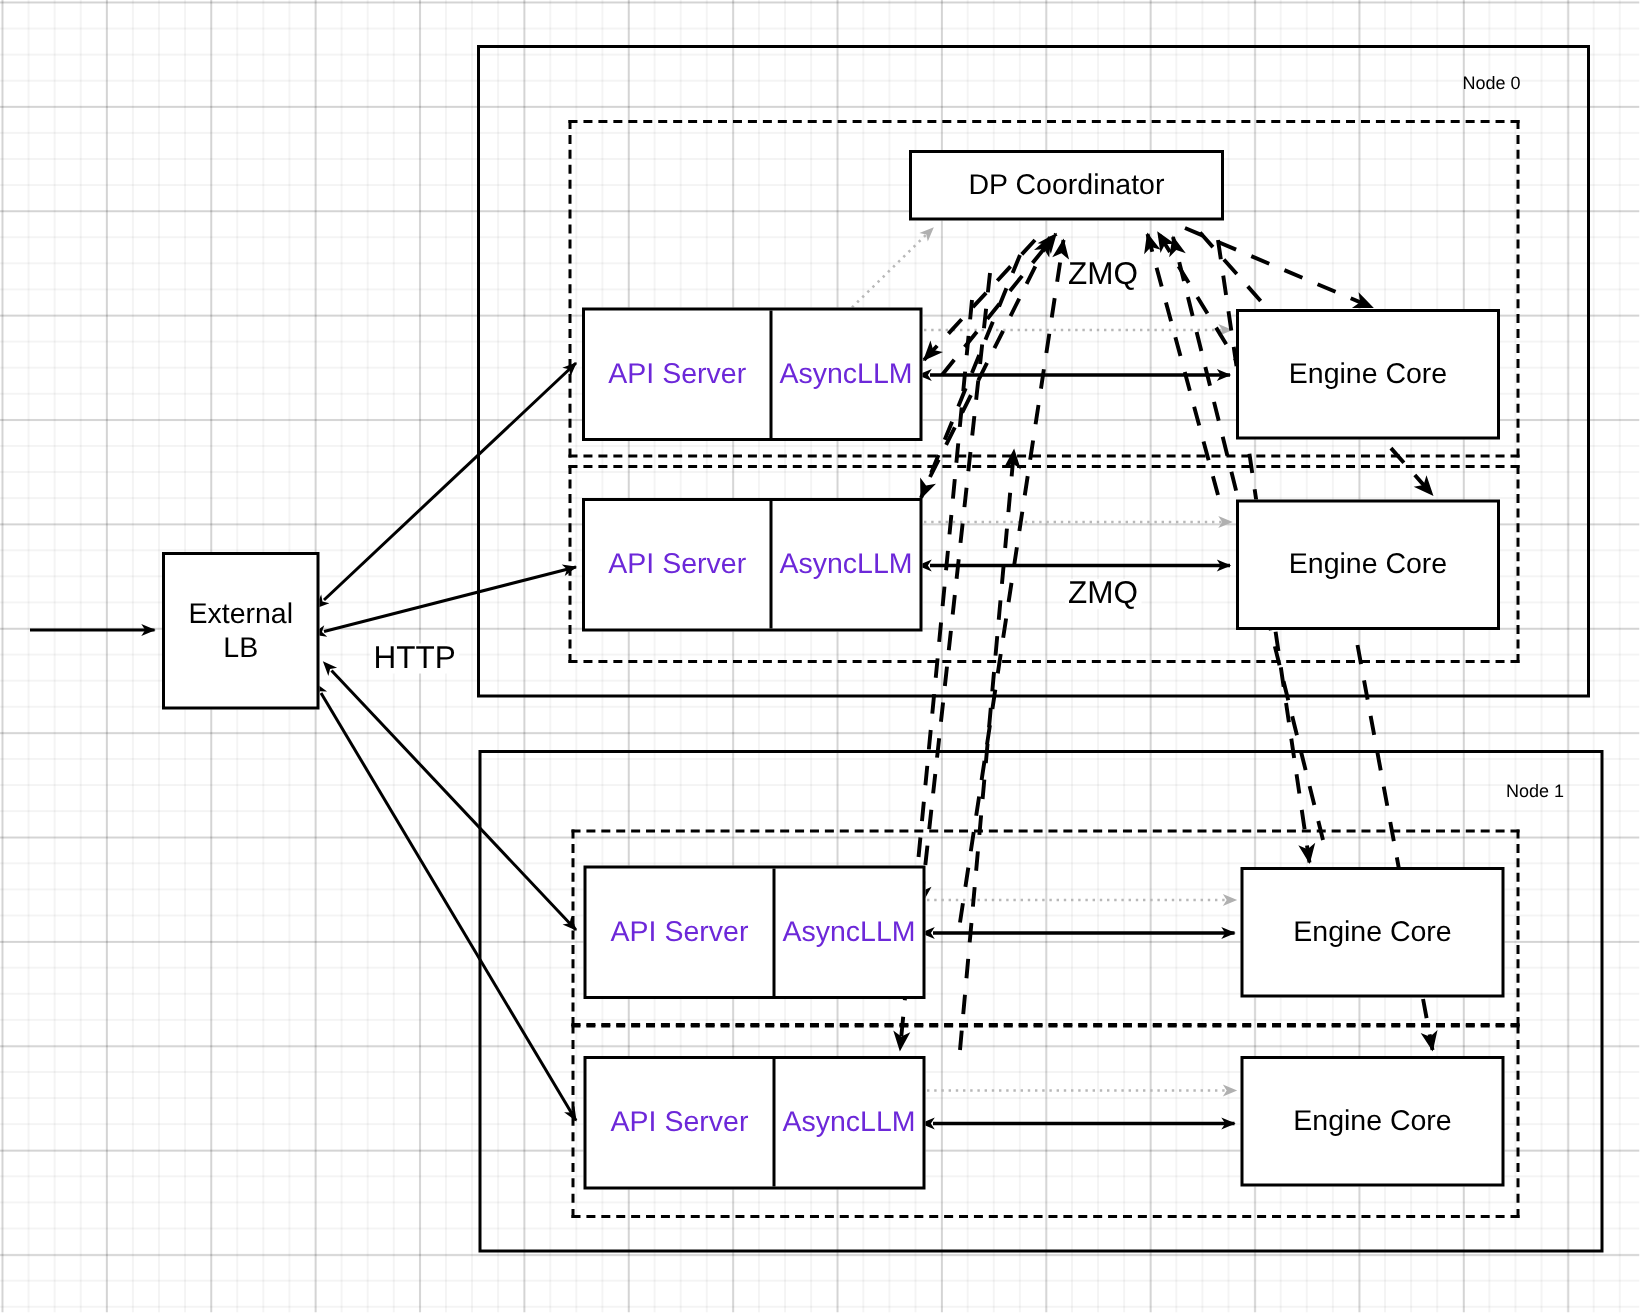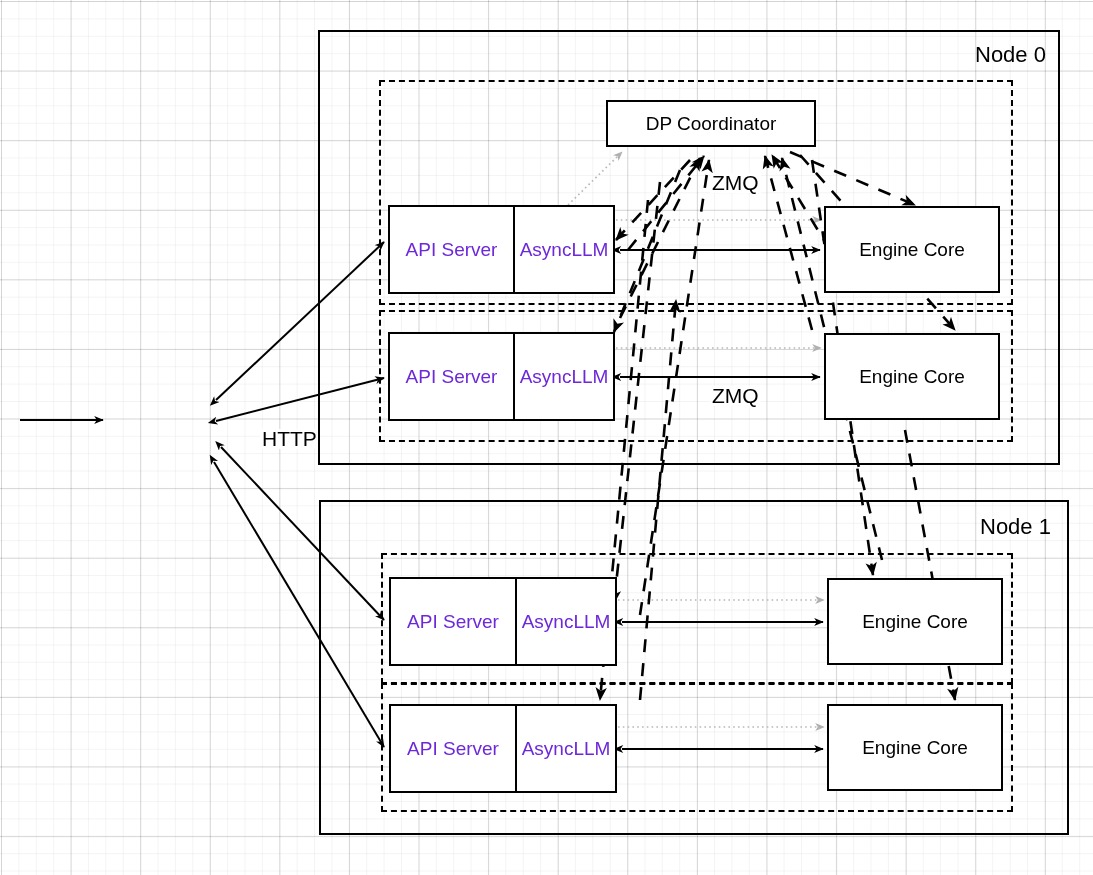--- a/index.html
+++ b/index.html
@@ -59,21 +59,21 @@
     justify-content: center;
     text-align: center;
     color: #000000;
     font-size: 19px;
     line-height: 23px;
     white-space: pre-line;
   }
   .node-label {
     position: absolute;
     color: #000000;
-    font-size: 22px;
+    font-size: 12px;
     line-height: 22px;
     white-space: nowrap;
   }
   .edge-label {
     position: absolute;
     color: #000000;
     font-size: 21px;
     line-height: 20px;
     background: #ffffff;
     padding: 0 2px;
@@ -162,21 +162,25 @@
 
       <line x1="690" y1="160" x2="616" y2="240" marker-end="url(#ah-big)"></line>
       <line x1="680" y1="170" x2="614" y2="332" marker-end="url(#ah-big)"></line>
       <line x1="660" y1="182" x2="614" y2="603" marker-end="url(#ah-big)"></line>
       <line x1="648" y1="200" x2="600" y2="700" marker-end="url(#ah-big)"></line>
 
       <line x1="640" y1="700" x2="676" y2="300" marker-end="url(#ah-big)"></line>
     </g>
   </svg>
 
-  <div class="edge-label" style="left:260px;top:429px;">HTTP</div>
+  <div class="box" style="left:108px;top:368px;width:105px;height:105px;">
+    <div class="label-center" style="left:0;top:0;right:0;bottom:0;">External
+LB</div>
+  </div>
+  <div class="edge-label" style="left:247px;top:429px;">HTTP</div>
 
   <div class="node-box" style="left:318px;top:30px;width:742px;height:435px;"></div>
   <div class="node-label" style="left:975px;top:44px;">Node 0</div>
 
   <div class="box" style="left:606px;top:100px;width:210px;height:47px;">
     <div class="label-center" style="left:0;top:0;right:0;bottom:0;">DP Coordinator</div>
   </div>
 
   <div class="group-box" style="left:379px;top:80px;width:634px;height:225px;"></div>
   <div class="box" style="left:388px;top:205px;width:227px;height:89px;">
@@ -202,21 +206,21 @@
     <div class="pane" style="left:125px;right:0;">
       <span>AsyncLLM</span>
     </div>
   </div>
   <div class="box" style="left:824px;top:333px;width:176px;height:87px;">
     <div class="label-center" style="left:0;top:0;right:0;bottom:0;">Engine Core</div>
   </div>
   <div class="edge-label" style="left:710px;top:386px;">ZMQ</div>
 
   <div class="node-box" style="left:319px;top:500px;width:750px;height:335px;"></div>
-  <div class="node-label" style="left:980px;top:516px;text-align:right;">Node 1</div>
+  <div class="node-label" style="left:1004px;top:516px;text-align:right;">Node 1</div>
 
   <div class="group-box" style="left:381px;top:553px;width:632px;height:131px;"></div>
   <div class="box" style="left:389px;top:577px;width:228px;height:89px;">
     <div class="pane" style="left:0;width:124px;">
       <span>API Server</span>
     </div>
     <div class="split-divider" style="left:124px;"></div>
     <div class="pane" style="left:126px;right:0;">
       <span>AsyncLLM</span>
     </div>

